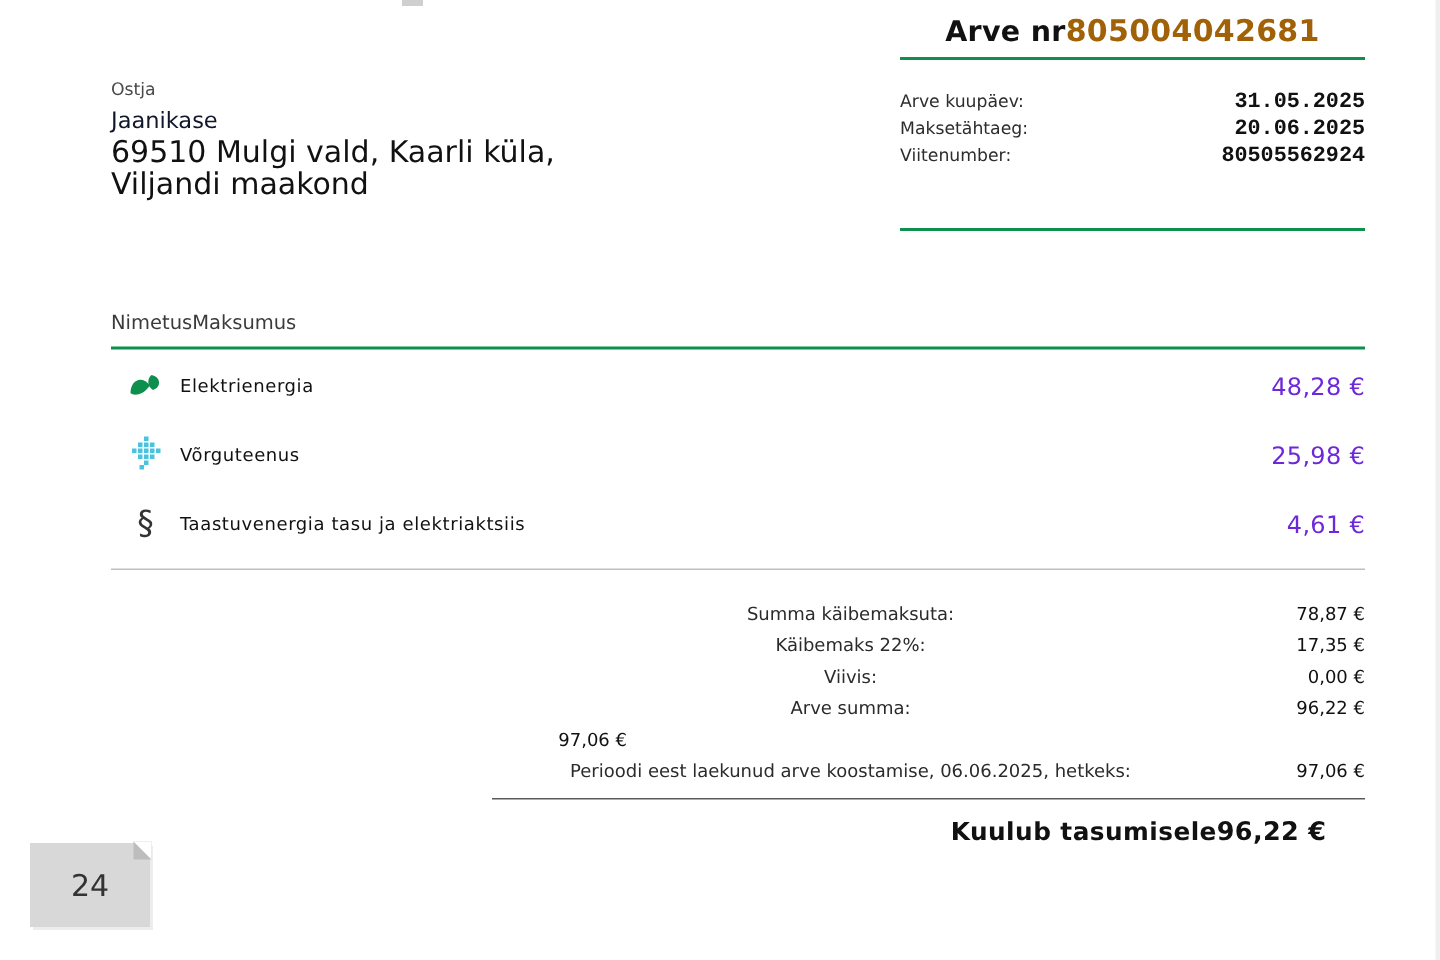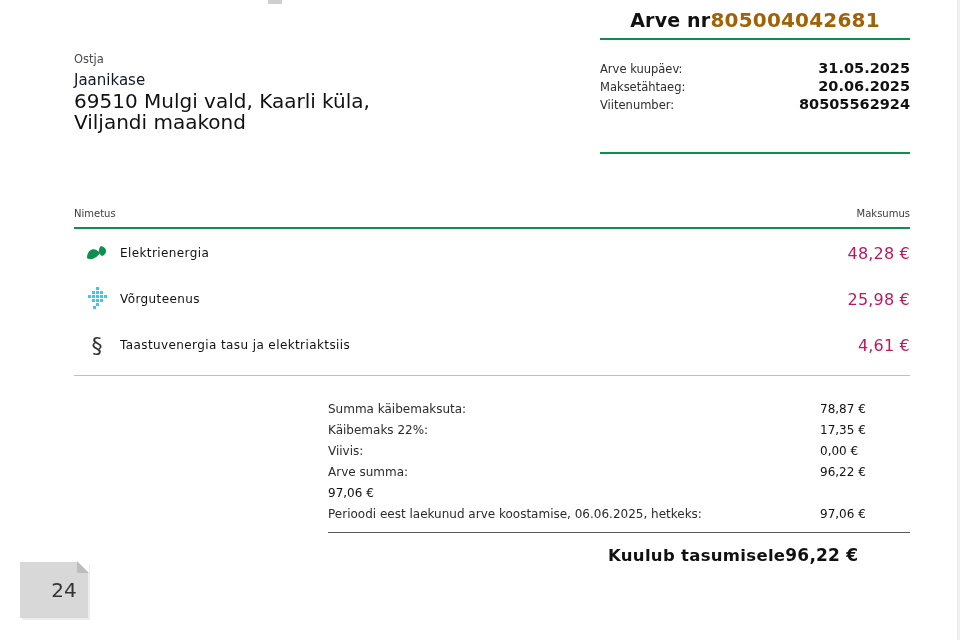--- a/index.html
+++ b/index.html
@@ -66,20 +66,21 @@
     margin-bottom: 2px;
   }
   .meta-label {
     font-size: 11.5px;
     color: #2d2d2d;
   }
   .meta-value {
     font-size: 14.5px;
     font-weight: bold;
     color: #111;
+    font-family: Liberation Mono, monospace;
   }
   .meta-rule {
     position: absolute;
     left: 600px;
     top: 152px;
     width: 310px;
     border-bottom: 2px solid #0e8f4e;
   }
 
   
@@ -108,23 +109,23 @@
 
   
   .items {
     position: absolute;
     left: 74px;
     top: 208px;
     width: 836px;
   }
   .items-head {
     display: flex;
-    justify-content: space-between;
-    align-items: baseline;
-    font-size: 10px;
+    justify-content: flex-start;
+    align-items: baseline;
+    font-size: 13px;
     color: #3b3b3b;
     padding-bottom: 8px;
   }
   .items-rule {
     border-bottom: 2px solid #0e8f4e;
     width: 100%;
   }
   .item-row {
     display: flex;
     align-items: center;
@@ -141,21 +142,21 @@
   }
   .item-label {
     flex: 1 1 auto;
     font-size: 12px;
     color: #111;
     letter-spacing: 0.4px;
   }
   .item-amount {
     flex: 0 0 auto;
     font-size: 16px;
-    color: #be185d;
+    color: #6d28d9;
     text-align: right;
     letter-spacing: 0.2px;
   }
 
   .items-bottom-rule {
     width: 836px;
     border-bottom: 1px solid #bfbfbf;
     margin-top: 8px;
   }
 
@@ -168,37 +169,37 @@
   }
   .total-row {
     display: flex;
     justify-content: space-between;
     align-items: baseline;
     font-size: 12px;
     color: #2b2b2b;
     padding: 3.5px 0;
   }
   .total-row .t-label {
-    text-align: left;
+    text-align: center;
     flex: 1 1 auto;
     padding-right: 14px;
   }
   .total-row .t-value {
     flex: 0 0 90px;
-    text-align: left;
+    text-align: right;
     color: #111;
   }
   .totals-rule {
     border-bottom: 1px solid #5a5a5a;
     margin-top: 8px;
     width: 100%;
   }
   .grand-row {
     display: flex;
-    justify-content: flex-start;
+    justify-content: center;
     align-items: baseline;
     padding-top: 12px;
   }
   .grand-label {
     font-size: 16.5px;
     font-weight: bold;
     color: #111;
     letter-spacing: 0.3px;
     padding-left: 280px;
   }
@@ -207,30 +208,29 @@
     font-weight: bold;
     color: #111;
     letter-spacing: 0.2px;
   }
 
   
   .page-badge {
     position: absolute;
     left: 20px;
     top: 562px;
-    width: 48px;
+    width: 80px;
     height: 56px;
     background: #d8d8d8;
     display: flex;
     align-items: center;
     justify-content: center;
     font-size: 20px;
     color: #333;
     box-shadow: 2px 2px 0 #ededed;
-    padding-left: 20px;
   }
   .page-badge::after {
     content: "";
     position: absolute;
     right: -1px;
     top: -1px;
     border-width: 0 12px 12px 0;
     border-style: solid;
     border-color: #ffffff #ffffff #bdbdbd #bdbdbd;
     display: block;

